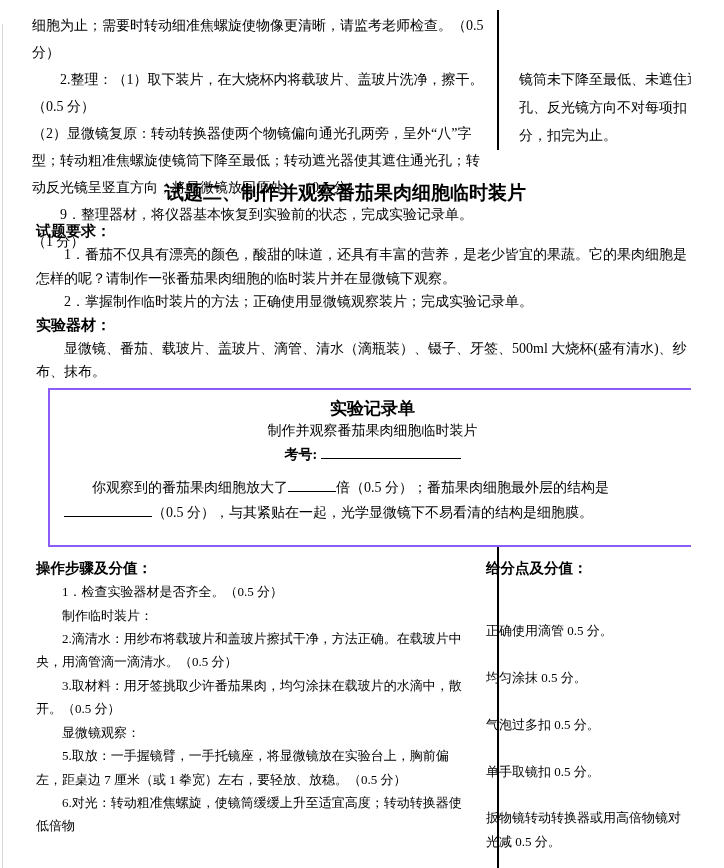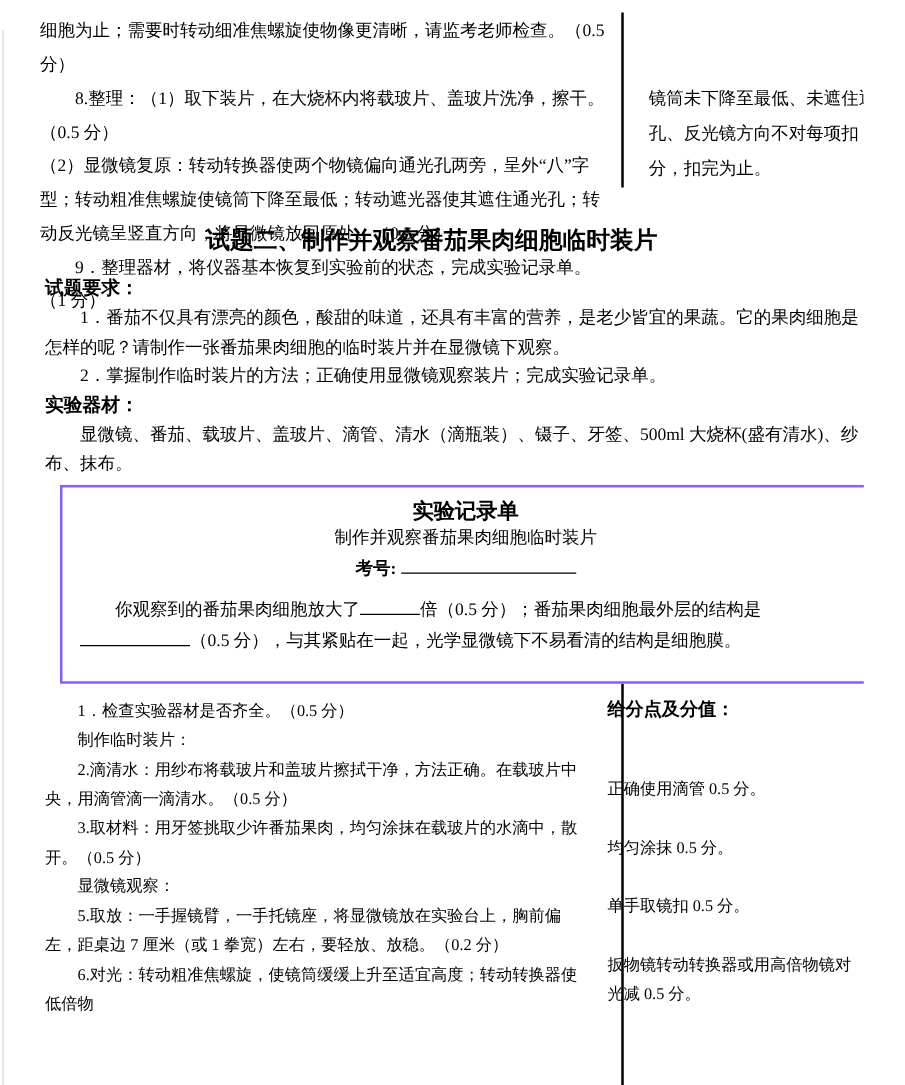--- a/index.html
+++ b/index.html
@@ -86,21 +86,21 @@
 </style>
 </head>
 <body>
 
 <div class="page">
   <div class="edge-line"></div>
 
   <section class="top-table">
     <div class="tt-left">
       <p>细胞为止；需要时转动细准焦螺旋使物像更清晰，请监考老师检查。（0.5 分）</p>
-      <p class="indent">8.整理：（1）取下装片，在大烧杯内将载玻片、盖玻片洗净，擦干。（0.5 分）</p>
+      <p class="indent">2.整理：（1）取下装片，在大烧杯内将载玻片、盖玻片洗净，擦干。（0.5 分）</p>
       <p>（2）显微镜复原：转动转换器使两个物镜偏向通光孔两旁，呈外“八”字型；转动粗准焦螺旋使镜筒下降至最低；转动遮光器使其遮住通光孔；转动反光镜呈竖直方向；将显微镜放回原处。（0.5 分）</p>
       <p class="indent">9．整理器材，将仪器基本恢复到实验前的状态，完成实验记录单。（1 分）</p>
     </div>
     <div class="tt-divider"></div>
     <div class="tt-right">镜筒未下降至最低、未遮住通光孔、反光镜方向不对每项扣 0.5 分，扣完为止。</div>
   </section>
 
   <h1 class="doc-title">试题二、制作并观察番茄果肉细胞临时装片</h1>
 
   <div class="req">
@@ -118,30 +118,32 @@
       <span>考号:</span>
       <span class="blank w-examno"></span>
     </p>
     <p class="rb-body">
       <span>你观察到的番茄果肉细胞放大了</span><span class="blank w1"></span><span>倍（0.5 分）；番茄果肉细胞最外层的结构是</span><span class="blank w2"></span><span>（0.5 分），与其紧贴在一起，光学显微镜下不易看清的结构是细胞膜。</span>
     </p>
   </div>
 
   <section class="proc-table">
     <div class="pt-left">
+      <p class="col-head">操作步骤及分值：</p>
       <p>1．检查实验器材是否齐全。（0.5 分）</p>
       <p>制作临时装片：</p>
       <p>2.滴清水：用纱布将载玻片和盖玻片擦拭干净，方法正确。在载玻片中央，用滴管滴一滴清水。（0.5 分）</p>
       <p>3.取材料：用牙签挑取少许番茄果肉，均匀涂抹在载玻片的水滴中，散开。（0.5 分）</p>
       <p>显微镜观察：</p>
-      <p>5.取放：一手握镜臂，一手托镜座，将显微镜放在实验台上，胸前偏左，距桌边 7 厘米（或 1 拳宽）左右，要轻放、放稳。（0.2 分）</p>
+      <p>5.取放：一手握镜臂，一手托镜座，将显微镜放在实验台上，胸前偏左，距桌边 7 厘米（或 1 拳宽）左右，要轻放、放稳。（0.5 分）</p>
       <p>6.对光：转动粗准焦螺旋，使镜筒缓缓上升至适宜高度；转动转换器使低倍物</p>
     </div>
     <div class="pt-divider"></div>
     <div class="pt-right">
       <p class="col-head">给分点及分值：</p>
       <p class="point first">正确使用滴管 0.5 分。</p>
       <p class="point">均匀涂抹 0.5 分。</p>
+      <p class="point">气泡过多扣 0.5 分。</p>
       <p class="point">单手取镜扣 0.5 分。</p>
       <p class="point">扳物镜转动转换器或用高倍物镜对光减 0.5 分。</p>
     </div>
   </section>
 </div>
 
 </body></html>

